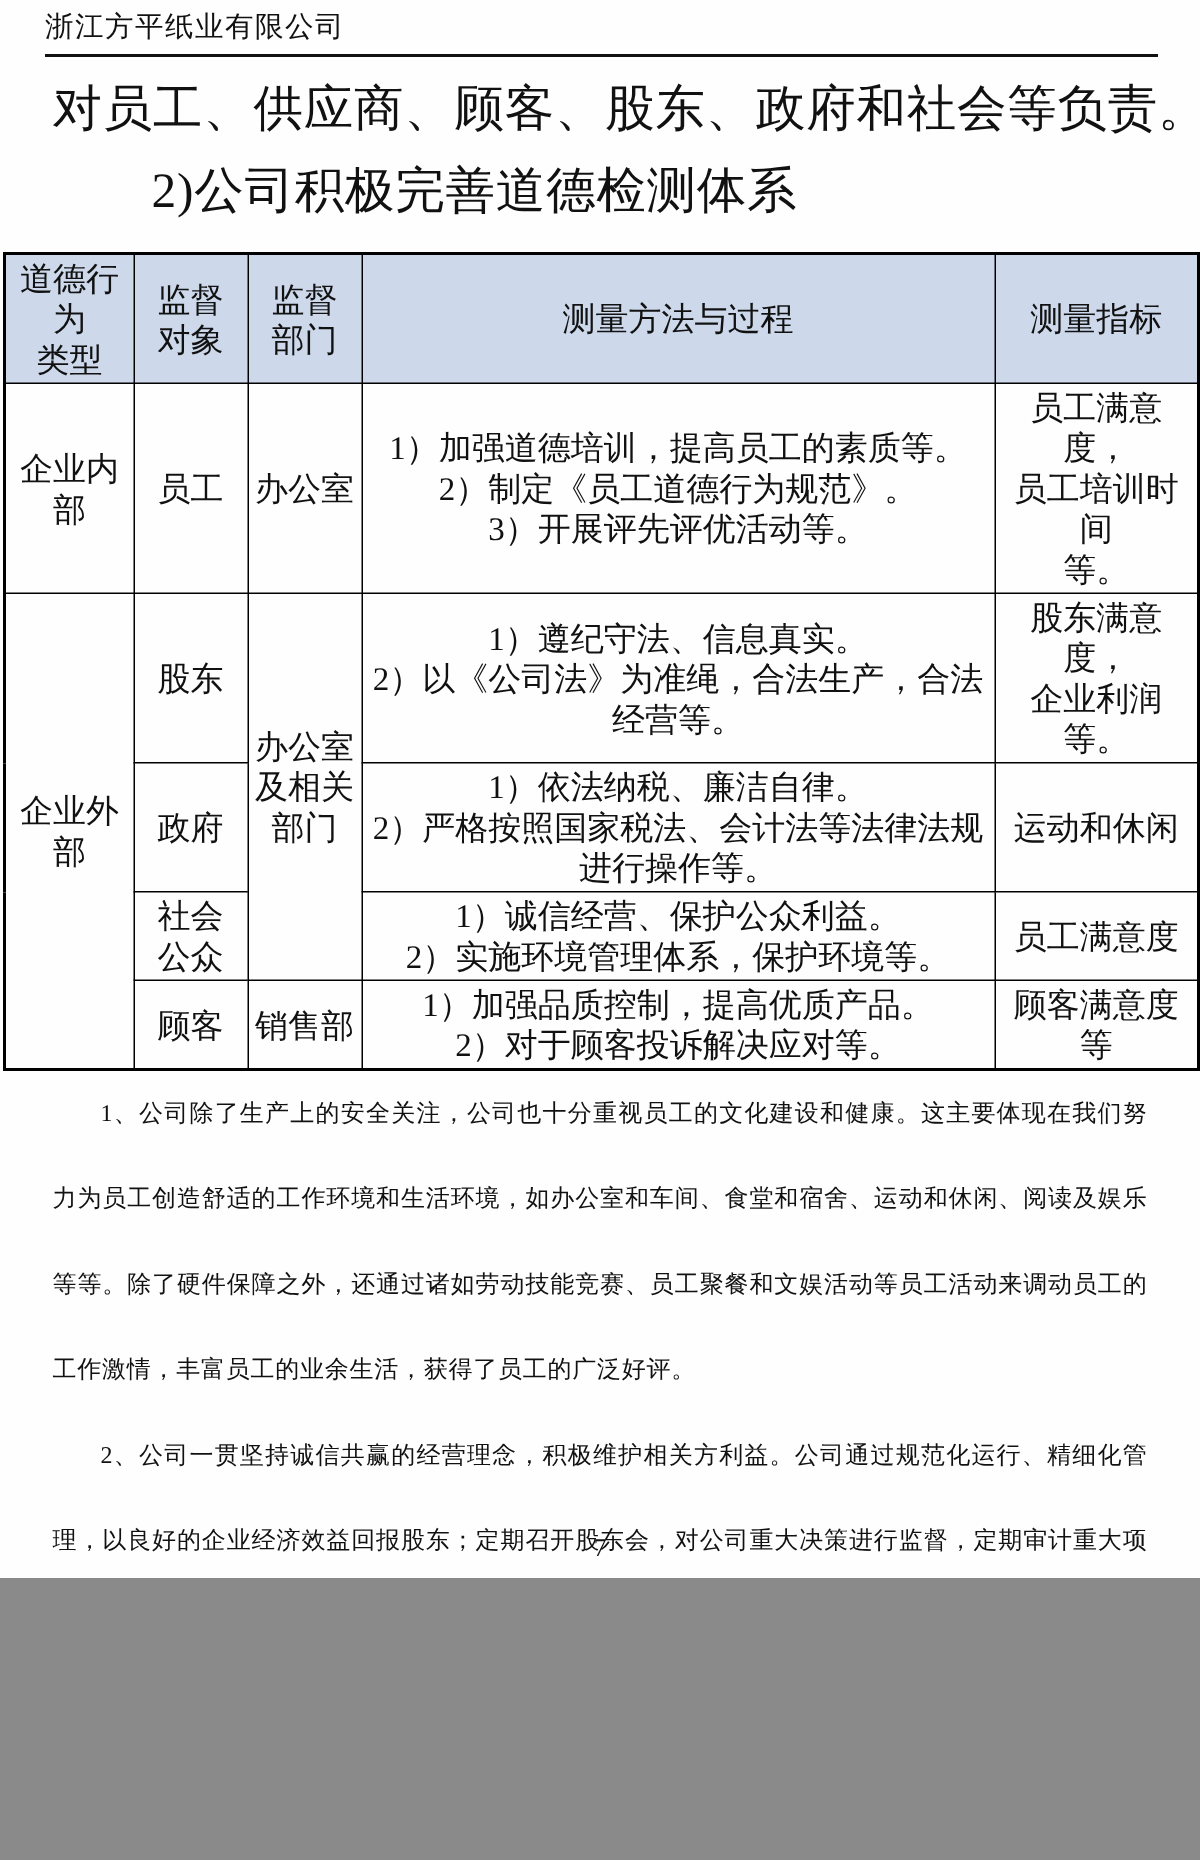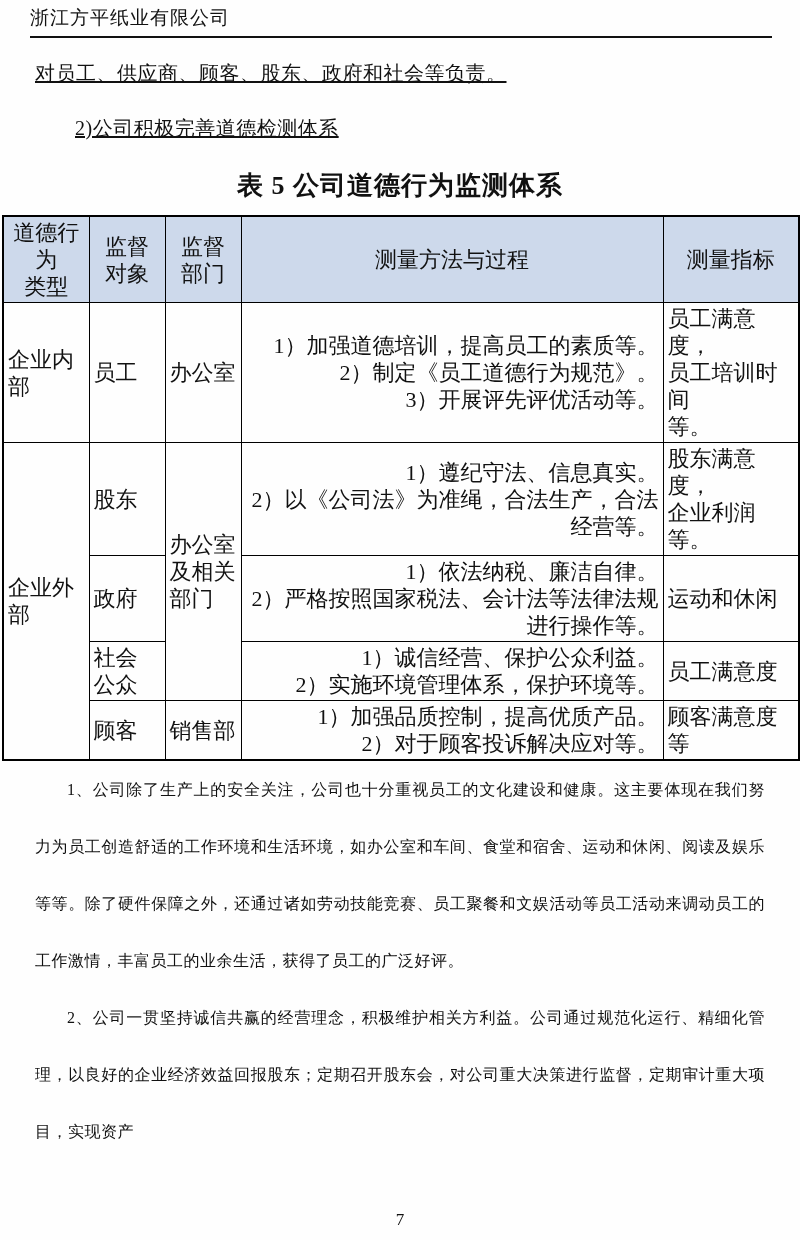--- a/index.html
+++ b/index.html
@@ -1,42 +1,41 @@
 <!DOCTYPE html>
 <html><head>
 <meta charset="utf-8">
 <style>
   * { margin:0; padding:0; box-sizing:border-box; }
   html,body { background:#8a8a8a; }
   .page {
     position:relative;
-    width:800px; height:1240px;
+    width:800px; height:1052px;
     margin:0 auto;
     background:#fefefe;
     font-family:"Liberation Serif","DejaVu Serif",serif;
     color:#111;
     overflow:hidden;
     padding-left:44px;
   }
   
   .page-header {
     position:absolute; top:5px; left:30px; right:28px;
     display:flex; justify-content:space-between; align-items:flex-end;
     font-size:19px; letter-spacing:1px;
     padding-bottom:5px;
     border-bottom:2.5px solid #111;
   }
   
   .content { position:absolute; top:58px; left:35px; right:35px; }
   .body-line {
-    font-size:20px; line-height:30px;
+    font-size:33px; line-height:30px;
     margin-bottom:25px;
     letter-spacing:0.5px;
     white-space:nowrap;
-    text-decoration:underline;
   }
   .indent-2em { text-indent:2em; }
   .table-title {
     text-align:center; font-weight:bold; font-size:26px;
     margin:6px 0 12px 0; letter-spacing:1px;
   }
   
   table.ethics {
     border-collapse:collapse;
     width:796px; margin-left:-33px;
@@ -48,22 +47,22 @@
     font-size:22px; line-height:27px;
     font-weight:normal;
     vertical-align:middle;
     white-space:pre-line;
     padding:2px 4px;
   }
   table.ethics th {
     background:#cdd9eb;
     text-align:center;
   }
-  td.c { text-align:left; }
-  td.method { text-align:right; padding:3px 10px;margin-left:36px; }
+  td.c { text-align:center; }
+  td.method { text-align:center; padding:3px 10px;margin-left:36px; }
   tr.h-head { height:58px; }
   tr.h-r1 { height:90px; }
   tr.h-r2 { height:85px; }
   tr.h-r3 { height:82px; }
   tr.h-r4 { height:56px; }
   tr.h-r5 { height:54px; }
   
   .section-heading {
     font-size:26.5px; font-weight:bold;
     margin:14px 0 10px 0; letter-spacing:0.5px;
@@ -86,21 +85,20 @@
 
   <div class="page-header">
     <span>浙江方平纸业有限公司</span>
   </div>
 
   <div class="content">
 
     <p class="body-line">对员工、供应商、顾客、股东、政府和社会等负责。</p>
     <p class="body-line indent-2em">2)公司积极完善道德检测体系</p>
 
-    <div class="table-title">表 5 公司道德行为监测体系</div>
 
     <table class="ethics">
       <colgroup>
         <col style="width:86px">
         <col style="width:76px">
         <col style="width:76px">
         <col style="width:422px">
         <col style="width:136px">
       </colgroup>
       <tbody>

